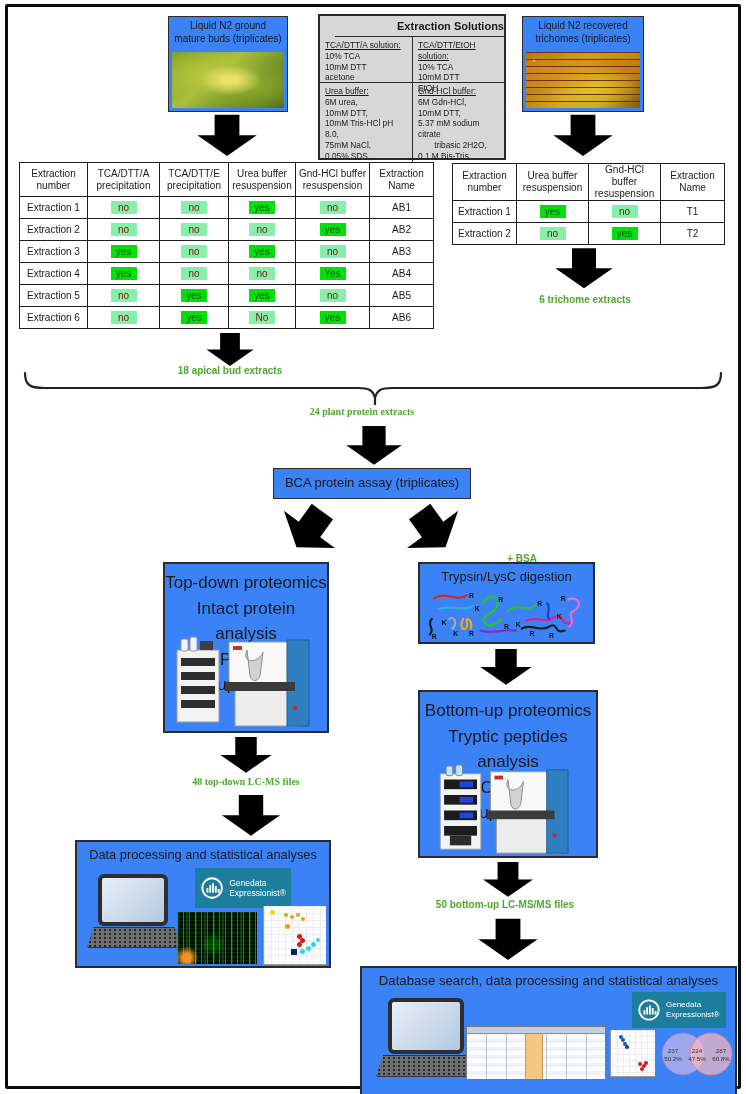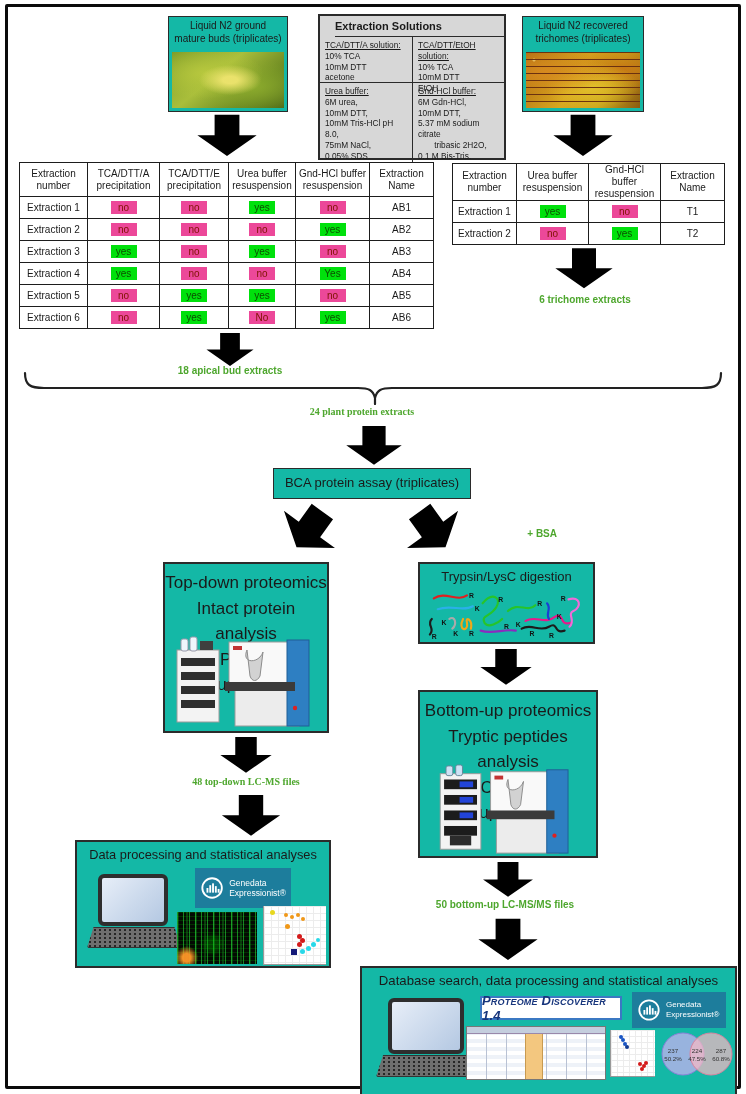--- a/index.html
+++ b/index.html
@@ -1,53 +1,53 @@
 <!DOCTYPE html>
 <html><head>
 <meta charset="utf-8">
 <style>
   html,body{margin:0;padding:0;background:#fff;}
   .canvas{position:relative;width:746px;height:1094px;background:#fff;overflow:hidden;
           font-family:"Liberation Sans", sans-serif;color:#1a1a1a;}
   .abs{position:absolute;}
   .frame{position:absolute;left:5px;top:4px;right:5px;bottom:5px;border:3px solid #0b0b0b;border-radius:2px;}
   .prelines{white-space:pre-line;}
-  .box{position:absolute;background:#14b8a6;border:2px solid #2b2b2b;box-sizing:border-box;}
+  .box{position:absolute;background:#3b82f6;border:2px solid #2b2b2b;box-sizing:border-box;}
   .thinbox{border-width:1.5px;}
   .src-label{font-size:10px;line-height:1.25;text-align:center;padding-top:3px;}
   .photo{position:absolute;left:3px;right:3px;bottom:3px;}
   .photo-buds{height:56px;background:
      radial-gradient(ellipse at 52% 50%, rgba(238,228,110,.95) 0 9%, rgba(0,0,0,0) 38%),
      radial-gradient(ellipse at 30% 38%, rgba(186,202,63,.9), rgba(0,0,0,0) 52%),
      radial-gradient(ellipse at 72% 62%, rgba(143,174,46,.9), rgba(0,0,0,0) 55%),
      linear-gradient(140deg,#7f9c28,#a9be3b 40%,#6d8a22 72%,#4c6717);}
   .photo-trich{height:56px;background:
      linear-gradient(180deg,#6b3110 0 10%, rgba(0,0,0,0) 10%),
      radial-gradient(circle at 8px 8px, rgba(255,240,150,.55) 1px, rgba(0,0,0,0) 2px),
      radial-gradient(ellipse at 18% 35%, rgba(215,138,31,.95), rgba(0,0,0,0) 46%),
      radial-gradient(ellipse at 58% 62%, rgba(227,193,44,.95), rgba(0,0,0,0) 50%),
      radial-gradient(ellipse at 85% 30%, rgba(199,119,20,.95), rgba(0,0,0,0) 46%),
      linear-gradient(120deg,#b06c12,#d9a81f 45%,#caa51c 70%,#8a5a10);
      background-size:7px 7px, auto, auto, auto, auto, auto;}
   .es-box{background:#d7d7d7;border:2px solid #2a2a2a;}
-  .es-title{height:20px;line-height:20px;text-align:left;font-weight:bold;font-size:11px;
+  .es-title{height:20px;line-height:20px;text-align:right;font-weight:bold;font-size:11px;
             border-bottom:1.5px solid #2a2a2a;margin-left:15px;}
   .es-grid{display:grid;grid-template-columns:1fr 1fr;}
   .es-cell{padding:3px 4px 2px 5px;font-size:8.3px;line-height:1.3;box-sizing:border-box;}
   .es-right{border-left:1.5px solid #2a2a2a;}
   .es-row1{height:46px;border-bottom:1.5px solid #2a2a2a;}
   .es-head{text-decoration:underline;display:block;}
   table.dtable{border-collapse:collapse;background:#fff;}
   .dtable th,.dtable td{border:1.5px solid #1d1d1d;text-align:center;font-weight:normal;
        font-size:10px;line-height:1.2;padding:0 2px;box-sizing:border-box;}
   .dtable th{height:34px;}
   .dtable td{height:22px;}
   .chip{display:inline-block;min-width:22px;padding:0 2px;font-size:10px;line-height:13px;}
   .chip-yes{background:#00e10c;color:#0b4d00;}
-  .chip-no{background:#ec4899;color:#7e1300;}
+  .chip-no{background:#86efac;color:#7e1300;}
   .green-label{position:absolute;color:#4ea72e;font-weight:bold;font-size:10px;text-align:center;}
   .arrow-svg{position:absolute;}
   .flow-lines{font-size:17px;line-height:1.5;text-align:center;padding-top:6px;}
   .boxtitle{font-size:13px;text-align:center;padding-top:5px;}
   .bigboxtitle{font-size:12.8px;text-align:center;padding-top:5px;font-weight:normal;}
   .laptop{position:absolute;}
   .lt-screen{border:4px solid #2e2e2e;border-radius:6px;background:linear-gradient(135deg,#e7eef8,#b4c8e2);margin:0 auto;}
   .lt-base{margin-top:1px;background-color:#6e6e6e;border:1px solid #333;border-radius:2px;
      clip-path:polygon(7% 0,93% 0,100% 100%,0% 100%);
      background-image:radial-gradient(circle at 2px 2px,#262626 1.1px,rgba(0,0,0,0) 1.4px);background-size:5px 4px;}
@@ -271,21 +271,21 @@
     </svg>
 
   <div class="box thinbox" style="left:273px;top:468px;width:198px;height:31px;line-height:27px;text-align:center;font-size:13px;">BCA protein assay (triplicates)</div>
 
   <svg class="arrow-svg" viewBox="0 0 90 62" style="left:276px;top:500px;width:66px;height:60px;transform:rotate(36deg);">
       <use href="#block-arrow"></use>
     </svg>
   <svg class="arrow-svg" viewBox="0 0 90 62" style="left:400px;top:500px;width:66px;height:60px;transform:rotate(-36deg);">
       <use href="#block-arrow"></use>
     </svg>
-  <div class="green-label" style="left:487px;top:528px;width:70px;text-align:right;">+ BSA</div>
+  <div class="green-label" style="left:487px;top:553px;width:70px;text-align:center;">+ BSA</div>
 
   <div class="box" style="left:163px;top:562px;width:166px;height:171px;">
     <div class="flow-lines">
       <div>Top-down proteomics</div>
       <div>Intact protein analysis</div>
       <div>UPLC-MS (duplicates)</div>
     </div>
     <svg class="abs" viewBox="0 0 152 95" style="left:6px;top:70px;width:152px;height:95px;">
       <rect x="6" y="16" width="42" height="72" fill="#f3f3f3" stroke="#9b9b9b"></rect>
       <rect x="10" y="5" width="7" height="12" rx="2" fill="#eef5fb" stroke="#99a"></rect>
@@ -431,21 +431,20 @@
       <use href="#block-arrow"></use>
     </svg>
 
   <div class="box" style="left:360px;top:966px;width:377px;height:133px;">
     <div class="bigboxtitle" style="font-size:13.2px;">Database search, data processing and statistical analyses</div>
     <div class="laptop" style="left:14px;top:30px;width:100px;">
       <div class="lt-screen" style="width:68px;height:48px;"></div>
       <div class="lt-base" style="width:100px;height:20px;"></div>
       <div class="lt-mouse" style="width:12px;height:16px;right:-14px;bottom:2px;"></div>
     </div>
-    <div class="pd-logo" style="left:118px;top:28px;width:142px;height:24px;">Proteome Discoverer 1.4</div>
     <div class="gd-logo" style="left:270px;top:24px;width:94px;height:36px;">
       <svg width="24" height="24" viewBox="0 0 26 26">
         <circle cx="13" cy="13" r="10.5" fill="none" stroke="#fff" stroke-width="2"></circle>
         <g fill="#fff">
             <rect x="7" y="13" width="2" height="5"></rect>
             <rect x="10" y="10" width="2" height="8"></rect>
             <rect x="13" y="8" width="2" height="10"></rect>
             <rect x="16" y="11" width="2" height="7"></rect>
             <rect x="19" y="14" width="2" height="4"></rect>
           </g>

